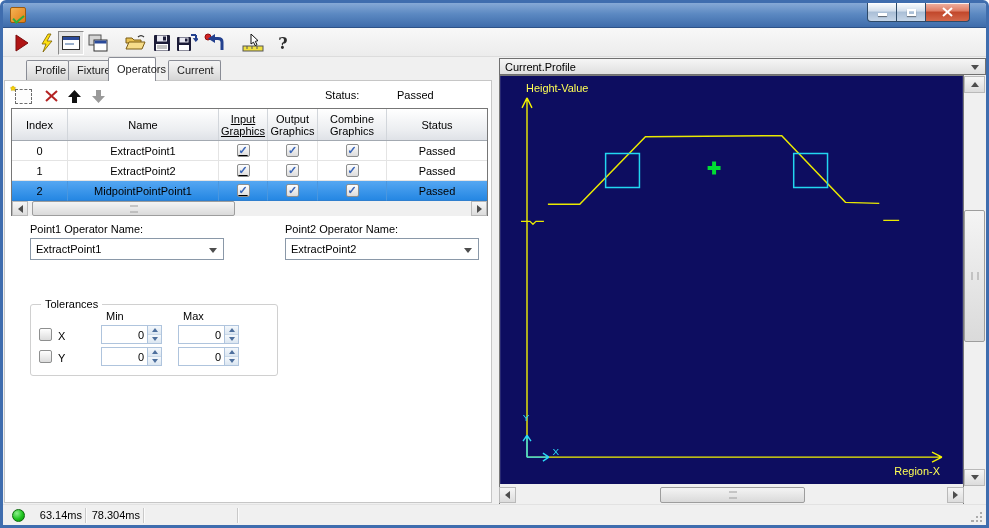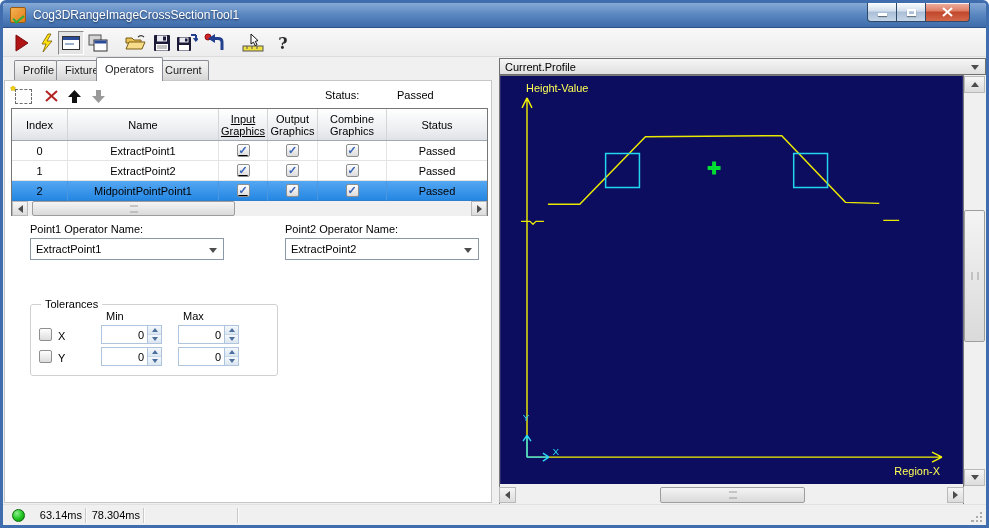--- a/index.html
+++ b/index.html
@@ -30,21 +30,21 @@
   .glyph-max { width:9px; height:7px; border:2px solid #fff; box-shadow:0 1px 1px rgba(0,0,0,.4); }
 
   
   .toolbar { position:absolute; left:0; top:25px; width:983px; height:29px;
              background:linear-gradient(#f8f8f8,#ececec); border-bottom:1px solid #dcdcdc; }
   .tbi { position:absolute; top:4px; width:24px; height:22px; display:flex; align-items:center; justify-content:center; }
   .tbi-btn { border:1px solid; border-color:#8a8a8a #ffffff #ffffff #8a8a8a; background:#e4e4e4; }
   .help-glyph { font-family:"DejaVu Serif", serif; font-size:16px; font-weight:bold; color:#2b2b2b; }
 
   
-  .tabstrip { position:absolute; left:4px; top:54px; width:493px; height:23px;padding-left:12px; }
+  .tabstrip { position:absolute; left:16px; top:54px; width:493px; height:23px;padding-left:12px; }
   .tab { position:absolute; top:3px; height:20px; padding:3px 8px 0 8px; font-size:11px; color:#1b1b1b;
          background:linear-gradient(#f4f4f4,#e6e6e6 55%,#d5d5d5); border:1px solid #898c95;
          border-bottom:none; border-radius:2px 2px 0 0; text-align:center; }
   .tab.selected { top:0; height:24px; padding-top:5px; background:#ffffff; z-index:3; }
   .tabpage { position:absolute; left:1px; top:77px; width:488px; height:423px; background:#ffffff;
              border:1px solid #c6c6c6; z-index:2; }
 
   
   .op-toolbar { position:absolute; left:0; top:0; width:100%; height:27px; }
   .mini-icon { position:absolute; top:6px; width:20px; height:18px; display:flex; align-items:center; justify-content:center; }
@@ -118,21 +118,20 @@
             box-shadow:9px 0 0 #ababab, 9px -4px 0 #ababab, 9px -8px 0 #ababab, 5px 0 0 #ababab, 5px -4px 0 #ababab, 1px 0 0 #ababab;
             left:0; bottom:0; }
 </style>
 </head>
 <body>
 
 <div class="window">
 
   <div class="titlebar">
     <span class="title-icon"></span>
-    <span class="title-text">Cog3DRangeImageCrossSectionTool1</span>
     <div class="winbtns">
       <div class="winbtn min">
           <span class="glyph-min"></span>
         </div>
       <div class="winbtn max">
           <span class="glyph-max"></span>
         </div>
       <div class="winbtn close">
         <svg width="11" height="10">
           <line x1="1" y1="1" x2="10" y2="9" stroke="#ffffff" stroke-width="2"></line>
@@ -211,21 +210,21 @@
       </svg>
     </div>
     <div class="tbi" style="left:268px">
       <span class="help-glyph">?</span>
     </div>
   </div>
 
   <div class="tabstrip">
     <div class="tab" style="left:7px; width:43px"><span>Profile</span></div>
     <div class="tab" style="left:49px; width:42px"><span>Fixture</span></div>
-    <div class="tab selected" style="left:89px; width:67px"><span>Operators</span></div>
+    <div class="tab selected" style="left:89px; width:48px"><span>Operators</span></div>
     <div class="tab" style="left:149px; width:53px"><span>Current</span></div>
   </div>
 
   <div class="tabpage">
 
     <div class="op-toolbar">
       <div class="mini-icon" style="left:8px">
         <span class="new-rect">
             <span class="sparkle">*</span>
           </span>

